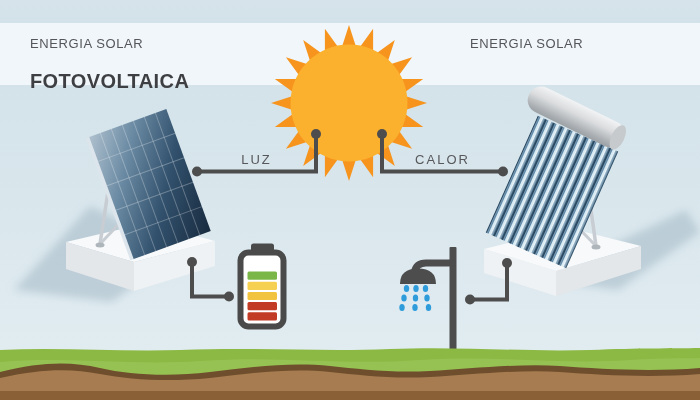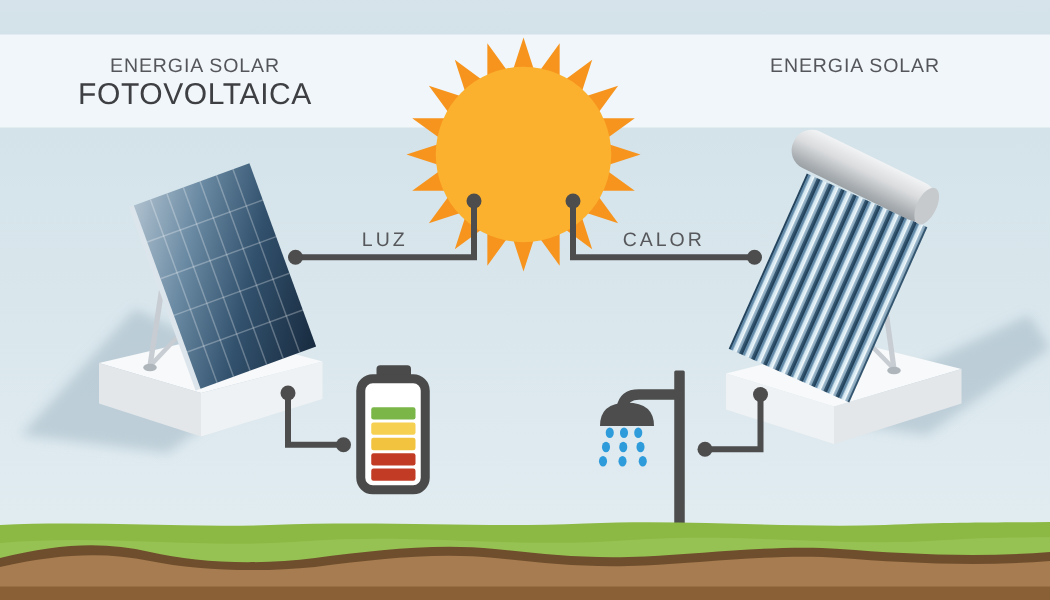--- a/index.html
+++ b/index.html
@@ -5,23 +5,23 @@
   html,body{margin:0;padding:0;background:#ffffff;}
   .stage{
     position:relative;width:700px;height:400px;overflow:hidden;
     font-family:"Liberation Sans",sans-serif;
     background:linear-gradient(180deg,#d6e3ea 0%,#d2e1e9 8%,#d4e3ea 22%,#dae7ed 55%,#e1ecf1 87%);
   }
   .band{
     position:absolute;left:0;top:23px;width:700px;height:62px;
     background:rgba(242,247,250,0.92);
   }
-  .title{position:absolute;width:200px;text-align:center;line-height:1.05;}
+  .title{position:absolute;width:200px;line-height:1.05;}
   .title .t1{font-size:13px;color:#55565b;letter-spacing:.6px;}
-  .title .t2{font-size:20px;font-weight:400;color:#3e3f43;letter-spacing:.4px;margin-top:2px;}
+  .title .t2{font-size:20px;font-weight:700;color:#3e3f43;letter-spacing:.4px;margin-top:20px;}
   .title-left{left:30px;top:37px;}
   .title-right{left:470px;top:37px;}
   .flow-label{position:absolute;top:152px;font-size:13px;color:#57585c;letter-spacing:2px;text-align:center;font-weight:400;}
   .flow-luz{left:197px;width:119px;}
   .flow-calor{left:382px;width:121px;}
   svg{position:absolute;left:0;top:0;}
 </style>
 </head>
 <body>
 

